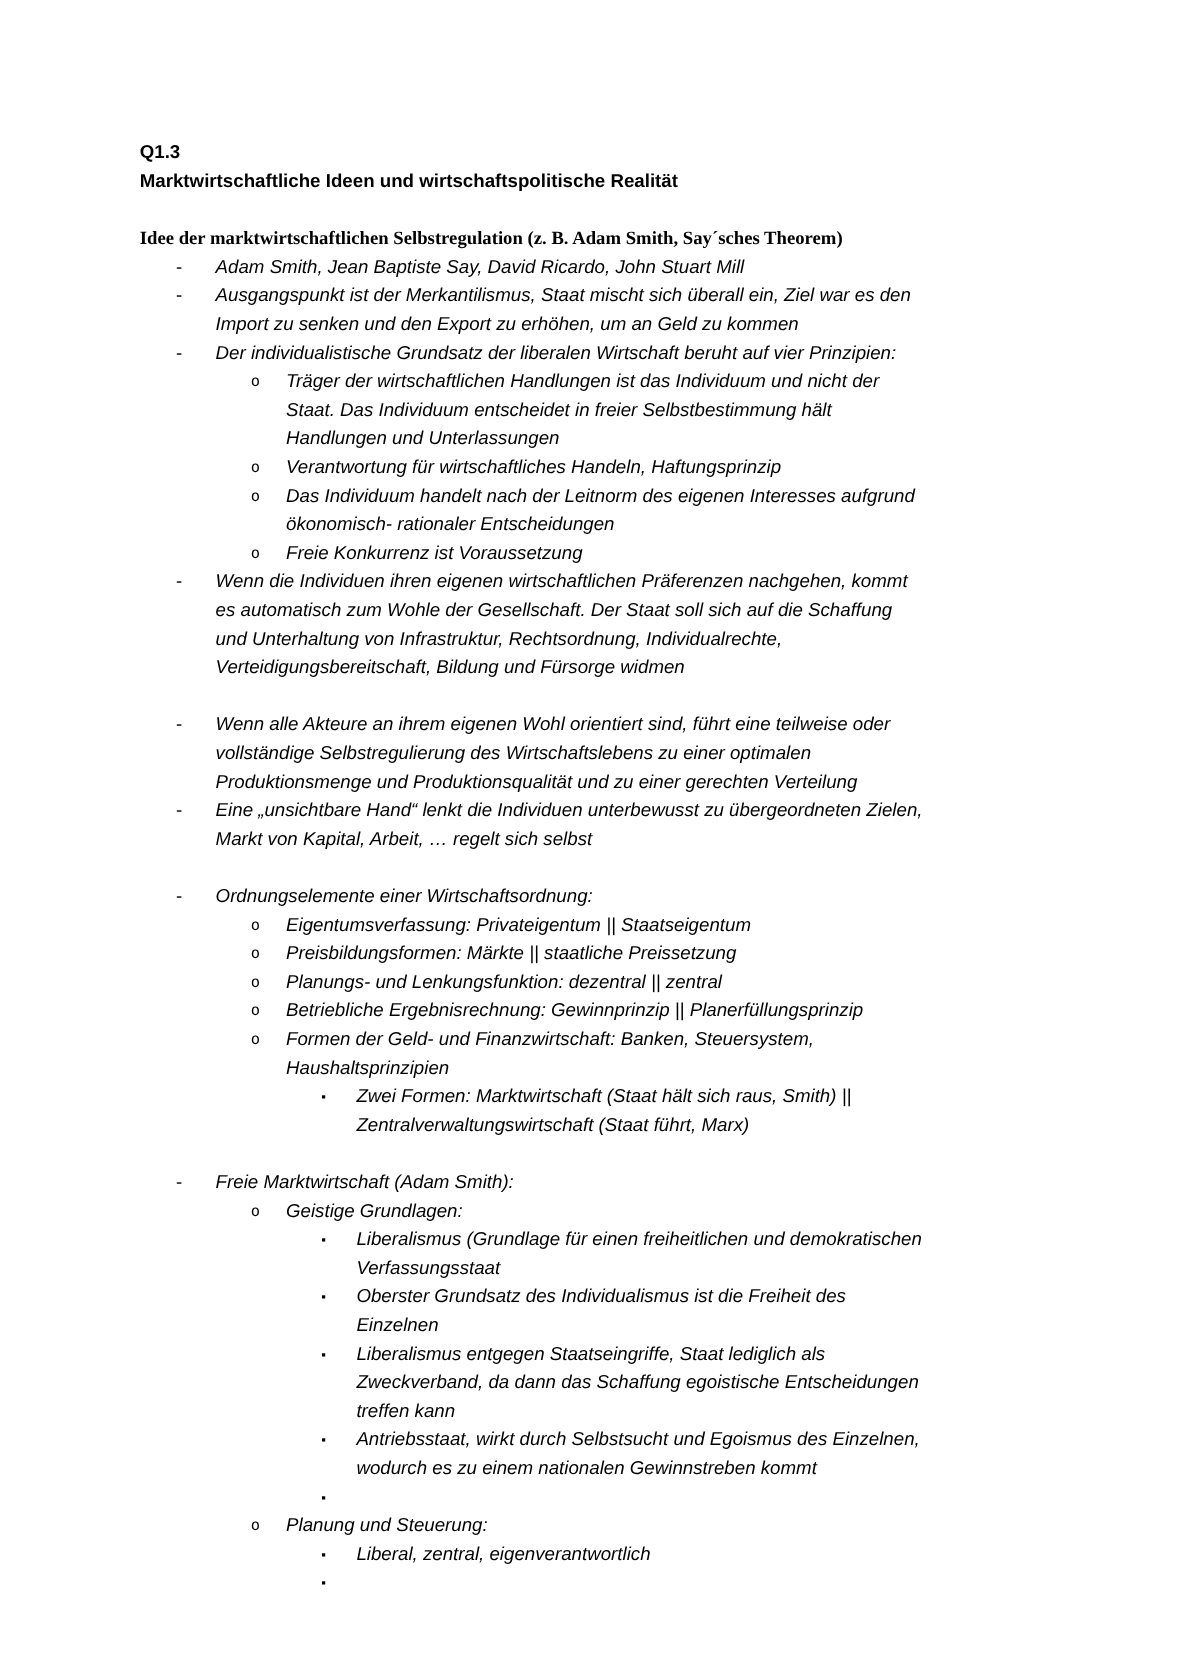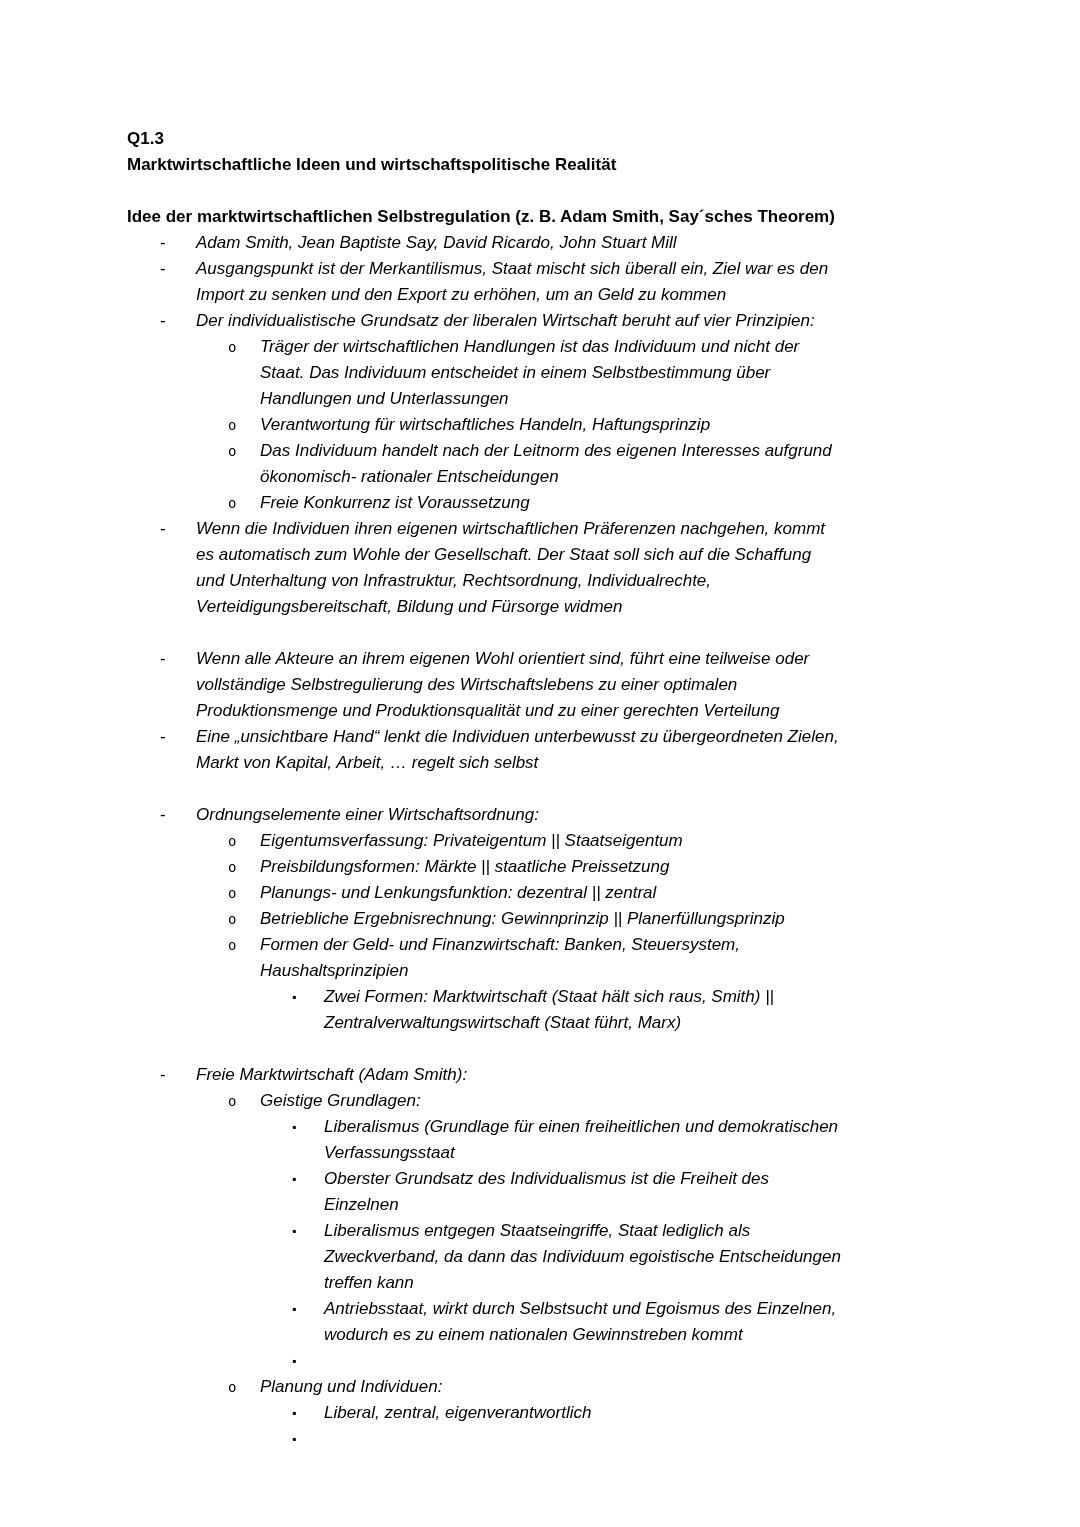--- a/index.html
+++ b/index.html
@@ -12,21 +12,21 @@
     line-height: 26px;
     color: #000000;
   }
   .doc {
     width: 970px;
     min-height: 1527px;
     padding: 126px 127px 60px 127px;
     background: #ffffff;
   }
   .title, .subtitle, .heading { font-weight: 700; }
-  .heading { margin-top: 26px; }
+  .heading { margin-top: 26px; font-family: Liberation Serif, serif; }
   .li { display: flex; align-items: flex-start; }
   .li .b { display: block; text-align: left; }
   .li .t { flex: 1; font-style: italic; }
   .l1 { padding-left: 33px; }
   .l1 .b { flex: 0 0 36px; width: 36px; }
   .l2 { padding-left: 101px; }
   .l2 .b { flex: 0 0 32px; width: 32px; font-family: "DejaVu Sans Mono", monospace; font-size: 14px; line-height: 26px; }
   .l3 { padding-left: 165px; }
   .l3 .b { flex: 0 0 32px; width: 32px; font-size: 12px; line-height: 26px; }
   .gap { margin-top: 26px; }
@@ -47,21 +47,21 @@
   <div class="li l1">
     <span class="b">-</span>
     <span class="t">Ausgangspunkt ist der Merkantilismus, Staat mischt sich überall ein, Ziel war es den Import zu senken und den Export zu erhöhen, um an Geld zu kommen</span>
   </div>
   <div class="li l1">
     <span class="b">-</span>
     <span class="t">Der individualistische Grundsatz der liberalen Wirtschaft beruht auf vier Prinzipien:</span>
   </div>
   <div class="li l2">
     <span class="b">o</span>
-    <span class="t">Träger der wirtschaftlichen Handlungen ist das Individuum und nicht der Staat. Das Individuum entscheidet in einem Selbstbestimmung über Handlungen und Unterlassungen</span>
+    <span class="t">Träger der wirtschaftlichen Handlungen ist das Individuum und nicht der Staat. Das Individuum entscheidet in freier Selbstbestimmung hält Handlungen und Unterlassungen</span>
   </div>
   <div class="li l2">
     <span class="b">o</span>
     <span class="t">Verantwortung für wirtschaftliches Handeln, Haftungsprinzip</span>
   </div>
   <div class="li l2">
     <span class="b">o</span>
     <span class="t">Das Individuum handelt nach der Leitnorm des eigenen Interesses aufgrund ökonomisch- rationaler Entscheidungen</span>
   </div>
   <div class="li l2">
@@ -119,32 +119,32 @@
   <div class="li l3">
     <span class="b">▪</span>
     <span class="t">Liberalismus (Grundlage für einen freiheitlichen und demokratischen Verfassungsstaat</span>
   </div>
   <div class="li l3">
     <span class="b">▪</span>
     <span class="t">Oberster Grundsatz des Individualismus ist die Freiheit des Einzelnen</span>
   </div>
   <div class="li l3">
     <span class="b">▪</span>
-    <span class="t">Liberalismus entgegen Staatseingriffe, Staat lediglich als Zweckverband, da dann das Individuum egoistische Entscheidungen treffen kann</span>
+    <span class="t">Liberalismus entgegen Staatseingriffe, Staat lediglich als Zweckverband, da dann das Schaffung egoistische Entscheidungen treffen kann</span>
   </div>
   <div class="li l3">
     <span class="b">▪</span>
     <span class="t">Antriebsstaat, wirkt durch Selbstsucht und Egoismus des Einzelnen, wodurch es zu einem nationalen Gewinnstreben kommt</span>
   </div>
   <div class="li l3">
     <span class="b">▪</span>
   </div>
   <div class="li l2">
     <span class="b">o</span>
-    <span class="t">Planung und Individuen:</span>
+    <span class="t">Planung und Steuerung:</span>
   </div>
   <div class="li l3">
     <span class="b">▪</span>
     <span class="t">Liberal, zentral, eigenverantwortlich</span>
   </div>
   <div class="li l3">
     <span class="b">▪</span>
   </div>
 
 </div>

